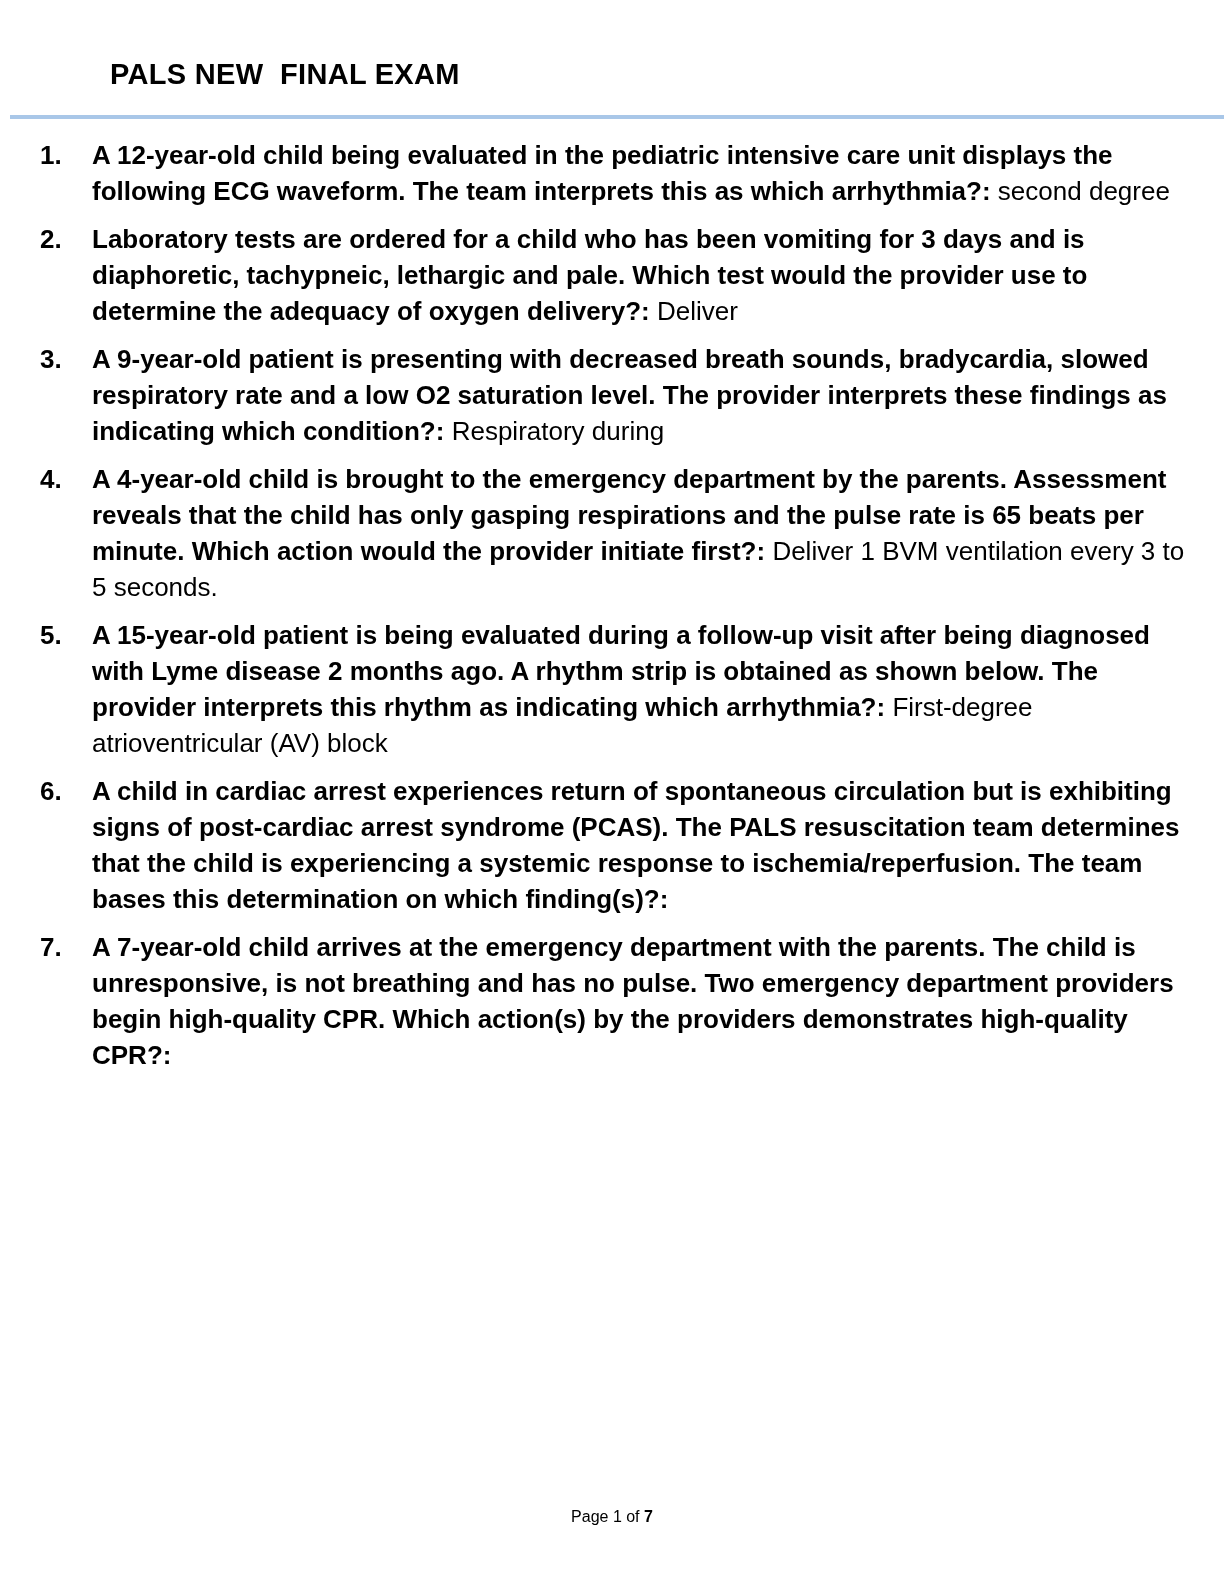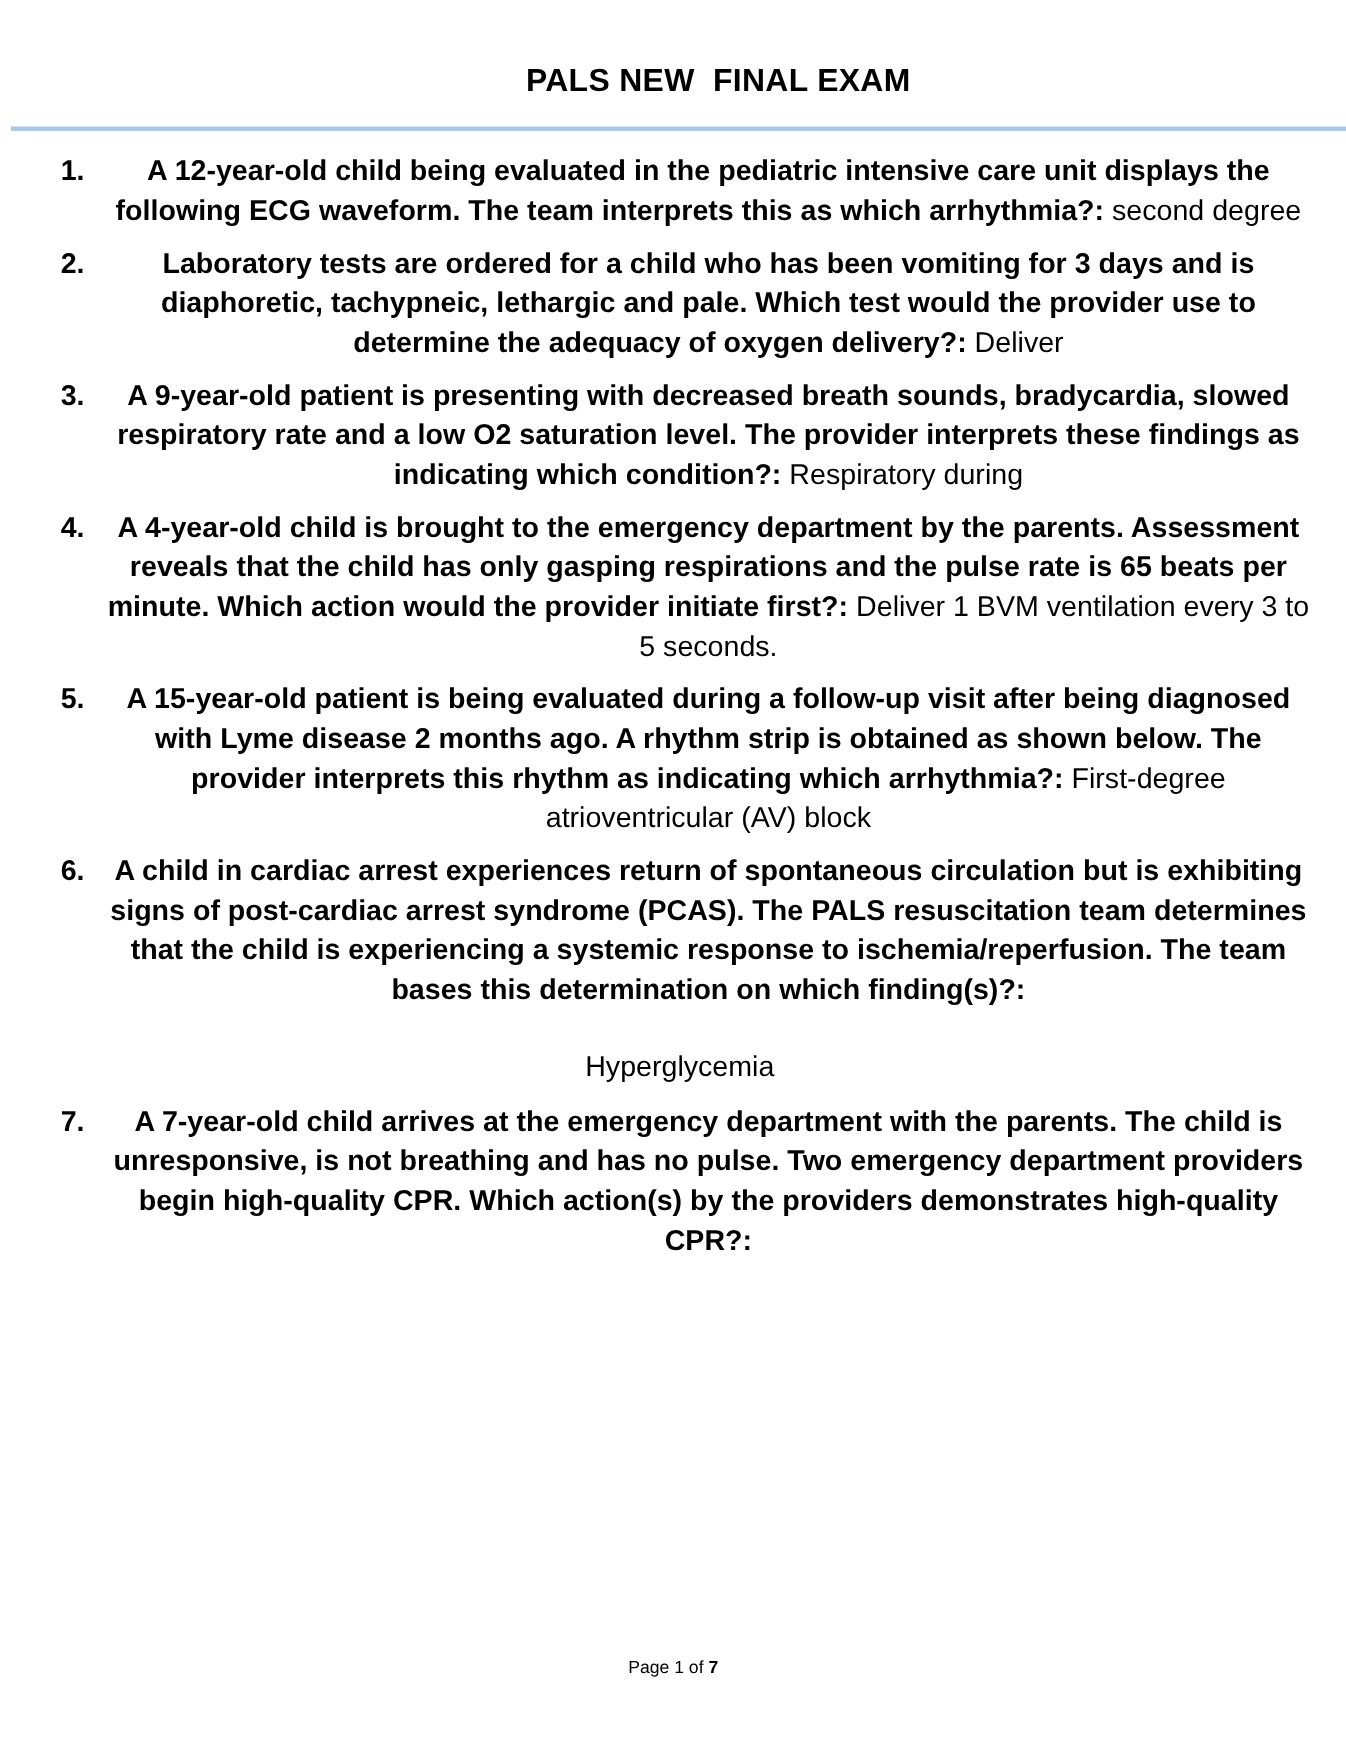--- a/index.html
+++ b/index.html
@@ -8,21 +8,20 @@
     width: 1224px;
     height: 1584px;
     background: #ffffff;
     color: #000000;
     font-family: "Liberation Sans", "DejaVu Sans", sans-serif;
     position: relative;
     overflow: hidden;
   }
   .doc {
     padding: 58px 28px 0 40px;
-    text-align: center;
   }
   .title {
     font-size: 29px;
     font-weight: bold;
     margin: 0 0 0 70px;
     white-space: pre-wrap;
     letter-spacing: 0.3px;
   }
   .divider {
     border: none;
@@ -113,21 +112,20 @@
   </div>
 
   <div class="q-item">
     <div class="q-num">6.</div>
     <div class="q-body">
       <span class="q-text">A child in cardiac arrest experiences return of spontaneous circulation but is exhibiting signs of post-cardiac arrest syndrome (PCAS). The PALS resuscitation team determines that the child is experiencing a systemic response to ischemia/reperfusion. The team bases this determination on which finding(s)?:</span>
       <span class="q-answer"></span>
     </div>
   </div>
 
-  <p class="loose loose-left loose-last">Hyperglycemia</p>
 
   <div class="q-item">
     <div class="q-num">7.</div>
     <div class="q-body">
       <span class="q-text">A 7-year-old child arrives at the emergency department with the parents. The child is unresponsive, is not breathing and has no pulse. Two emergency department providers begin high-quality CPR. Which action(s) by the providers demonstrates high-quality CPR?:</span>
       <span class="q-answer"></span>
     </div>
   </div>
 
 </div>

